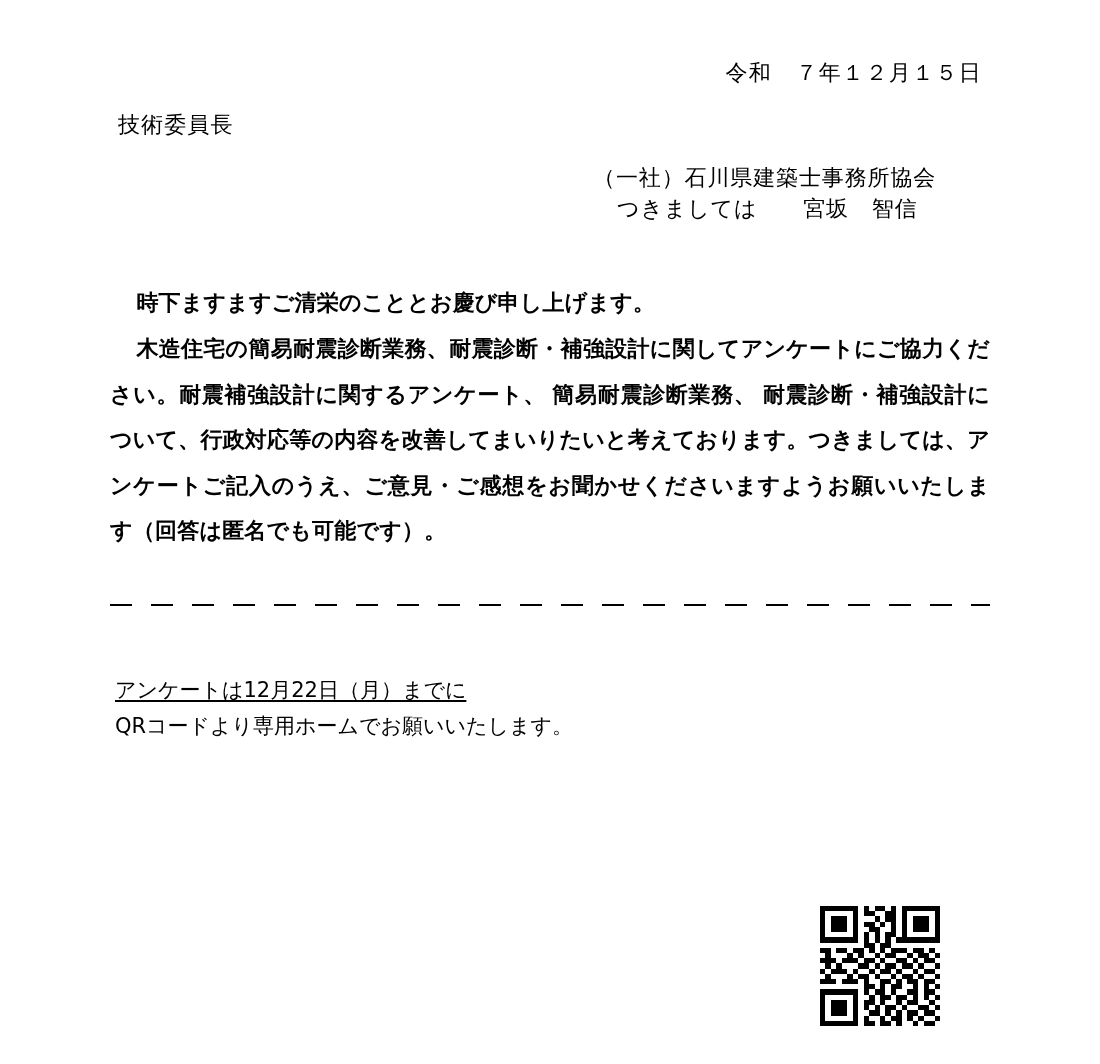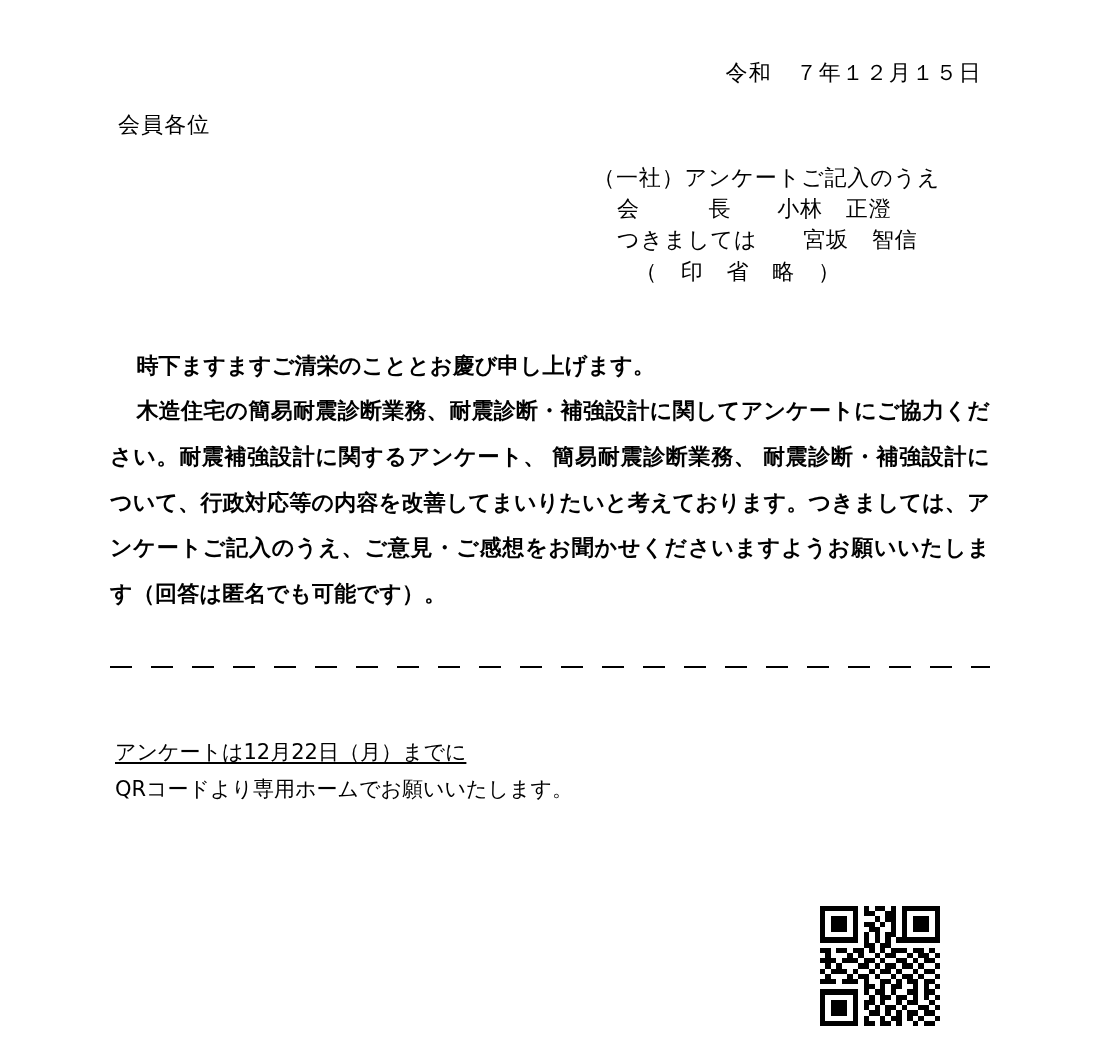--- a/index.html
+++ b/index.html
@@ -139,28 +139,26 @@
     background: #000;
   }
 </style>
 </head>
 <body>
 
 <div class="page">
 
   <div class="date-line">令和　７年１２月１５日</div>
 
-  <div class="addressee">会員各位</div>
+  <div class="addressee">技術委員長</div>
 
   <div class="sender">
     <span class="sender-wrap">
-      <span class="ln">（一社）アンケートご記入のうえ</span>
-      <span class="ln indent1">会　　　長　　小林　正澄</span>
+      <span class="ln">（一社）石川県建築士事務所協会</span>
       <span class="ln indent2">つきましては　　宮坂　智信</span>
-      <span class="ln indent3">（　印　省　略　）</span>
     </span>
   </div>
 
 
   <div class="body-block">
     <p class="indent">時下ますますご清栄のこととお慶び申し上げます。</p>
     <p class="indent">木造住宅の簡易耐震診断業務、耐震診断・補強設計に関してアンケートにご協力ください。耐震補強設計に関するアンケート、 簡易耐震診断業務、 耐震診断・補強設計について、行政対応等の内容を改善してまいりたいと考えております。つきましては、アンケートご記入のうえ、ご意見・ご感想をお聞かせくださいますようお願いいたします（回答は匿名でも可能です）。</p>
   </div>
 
   <div class="sep"></div>

